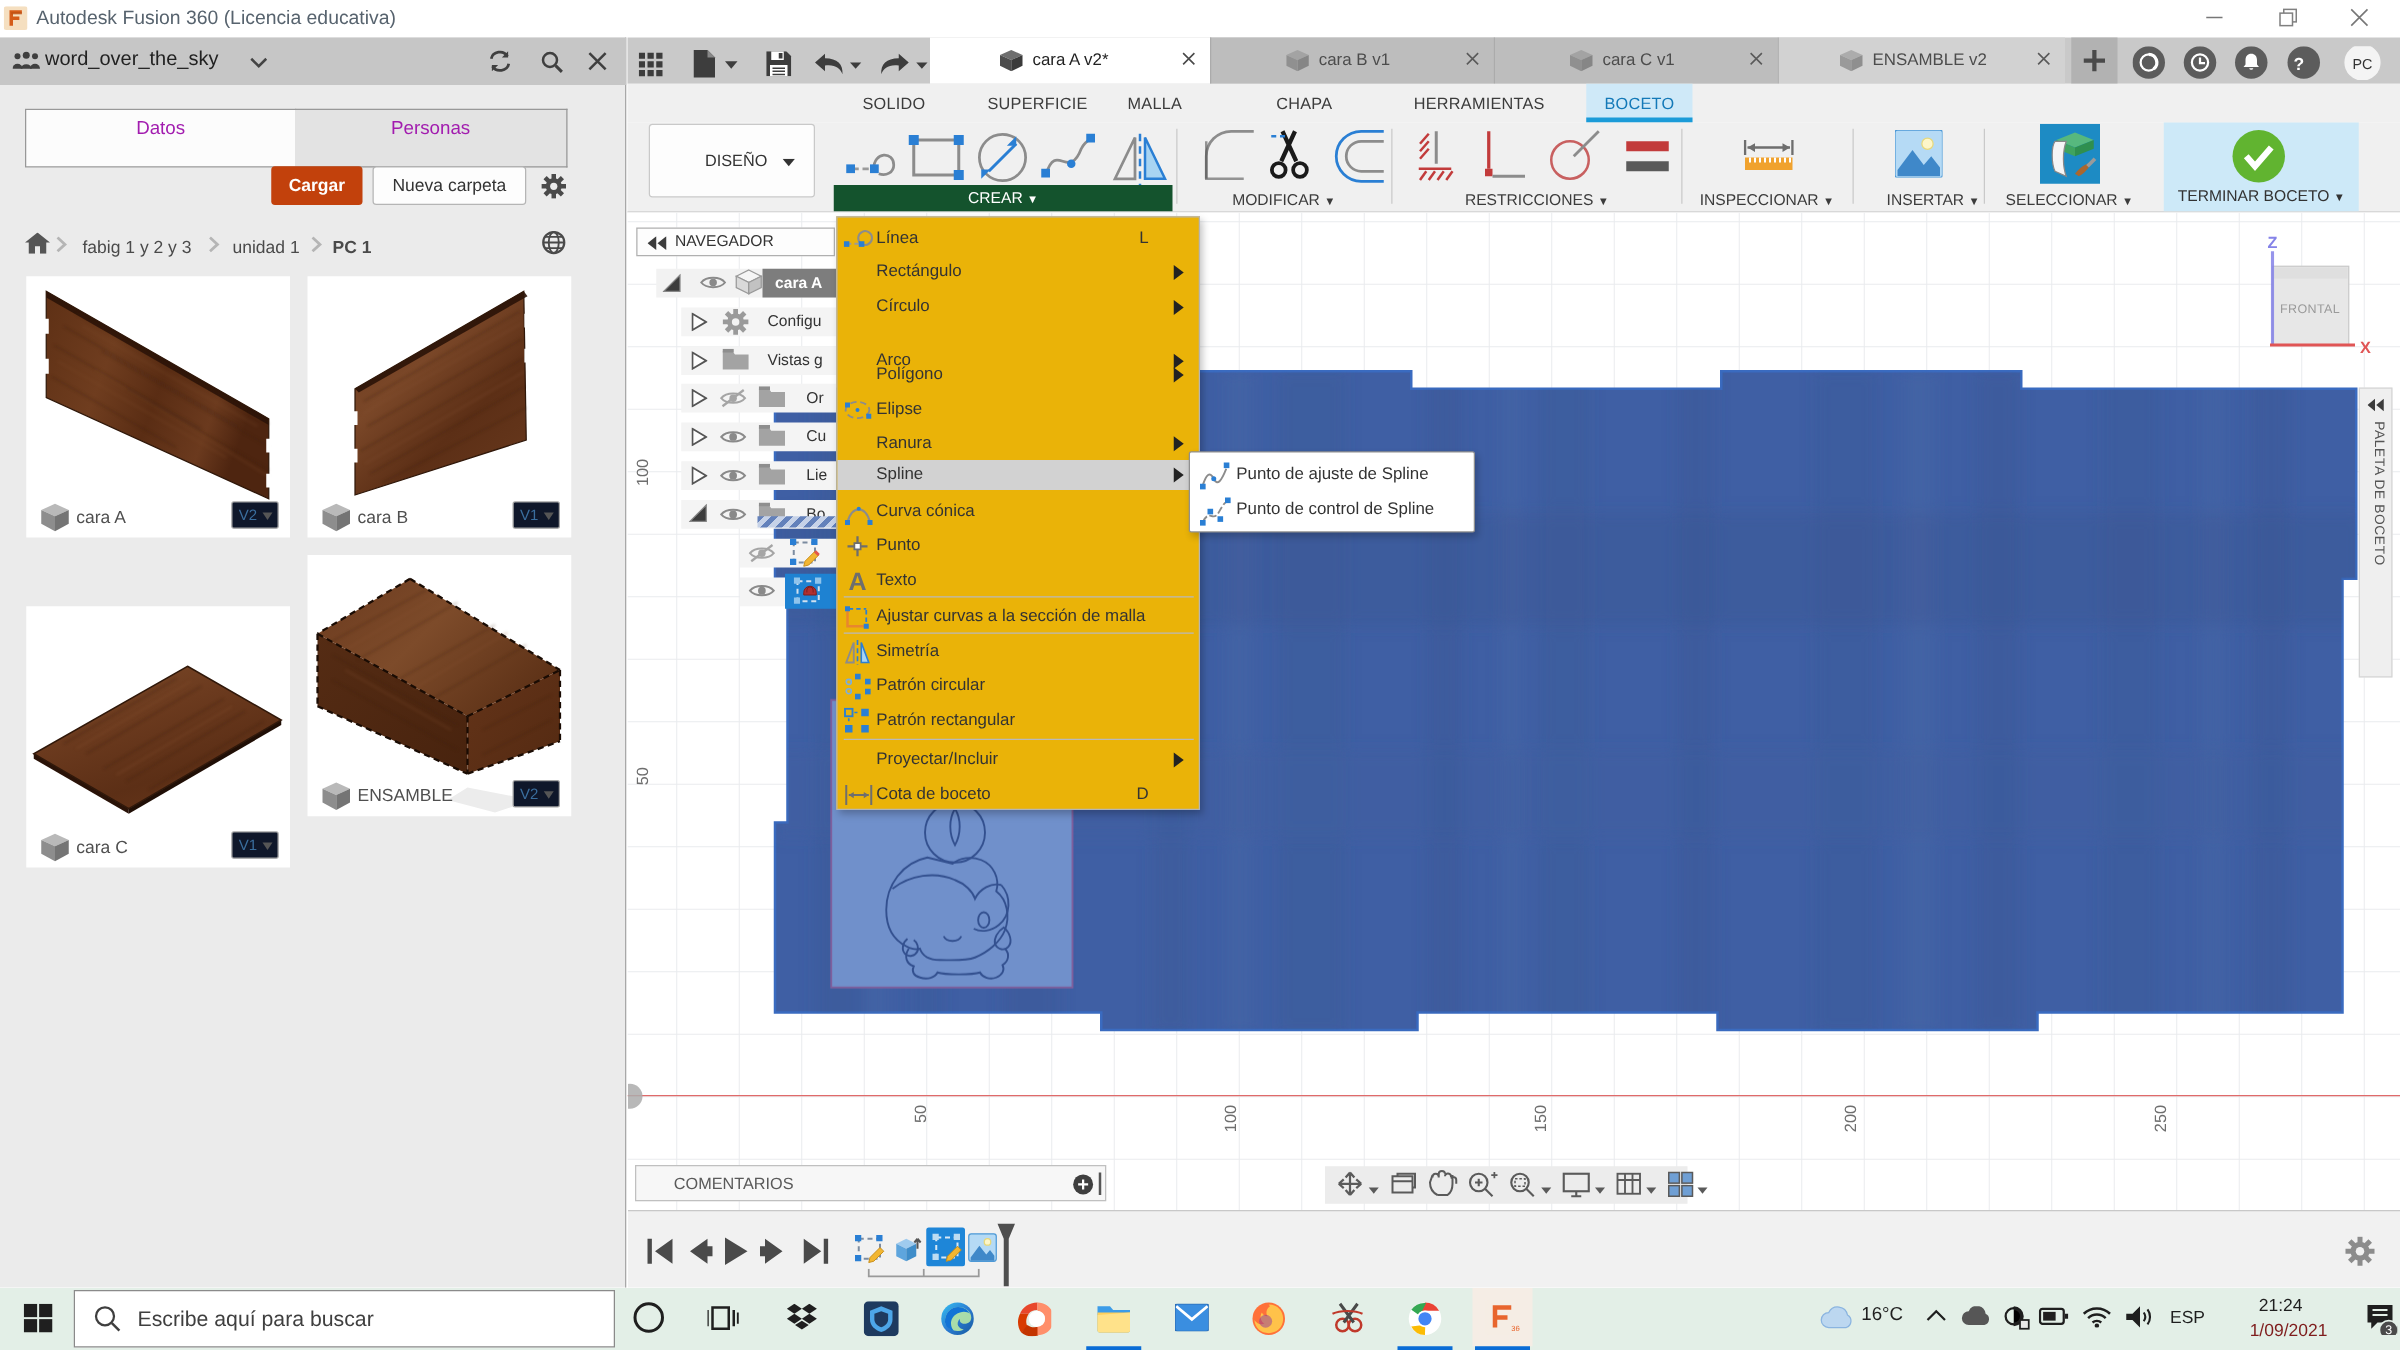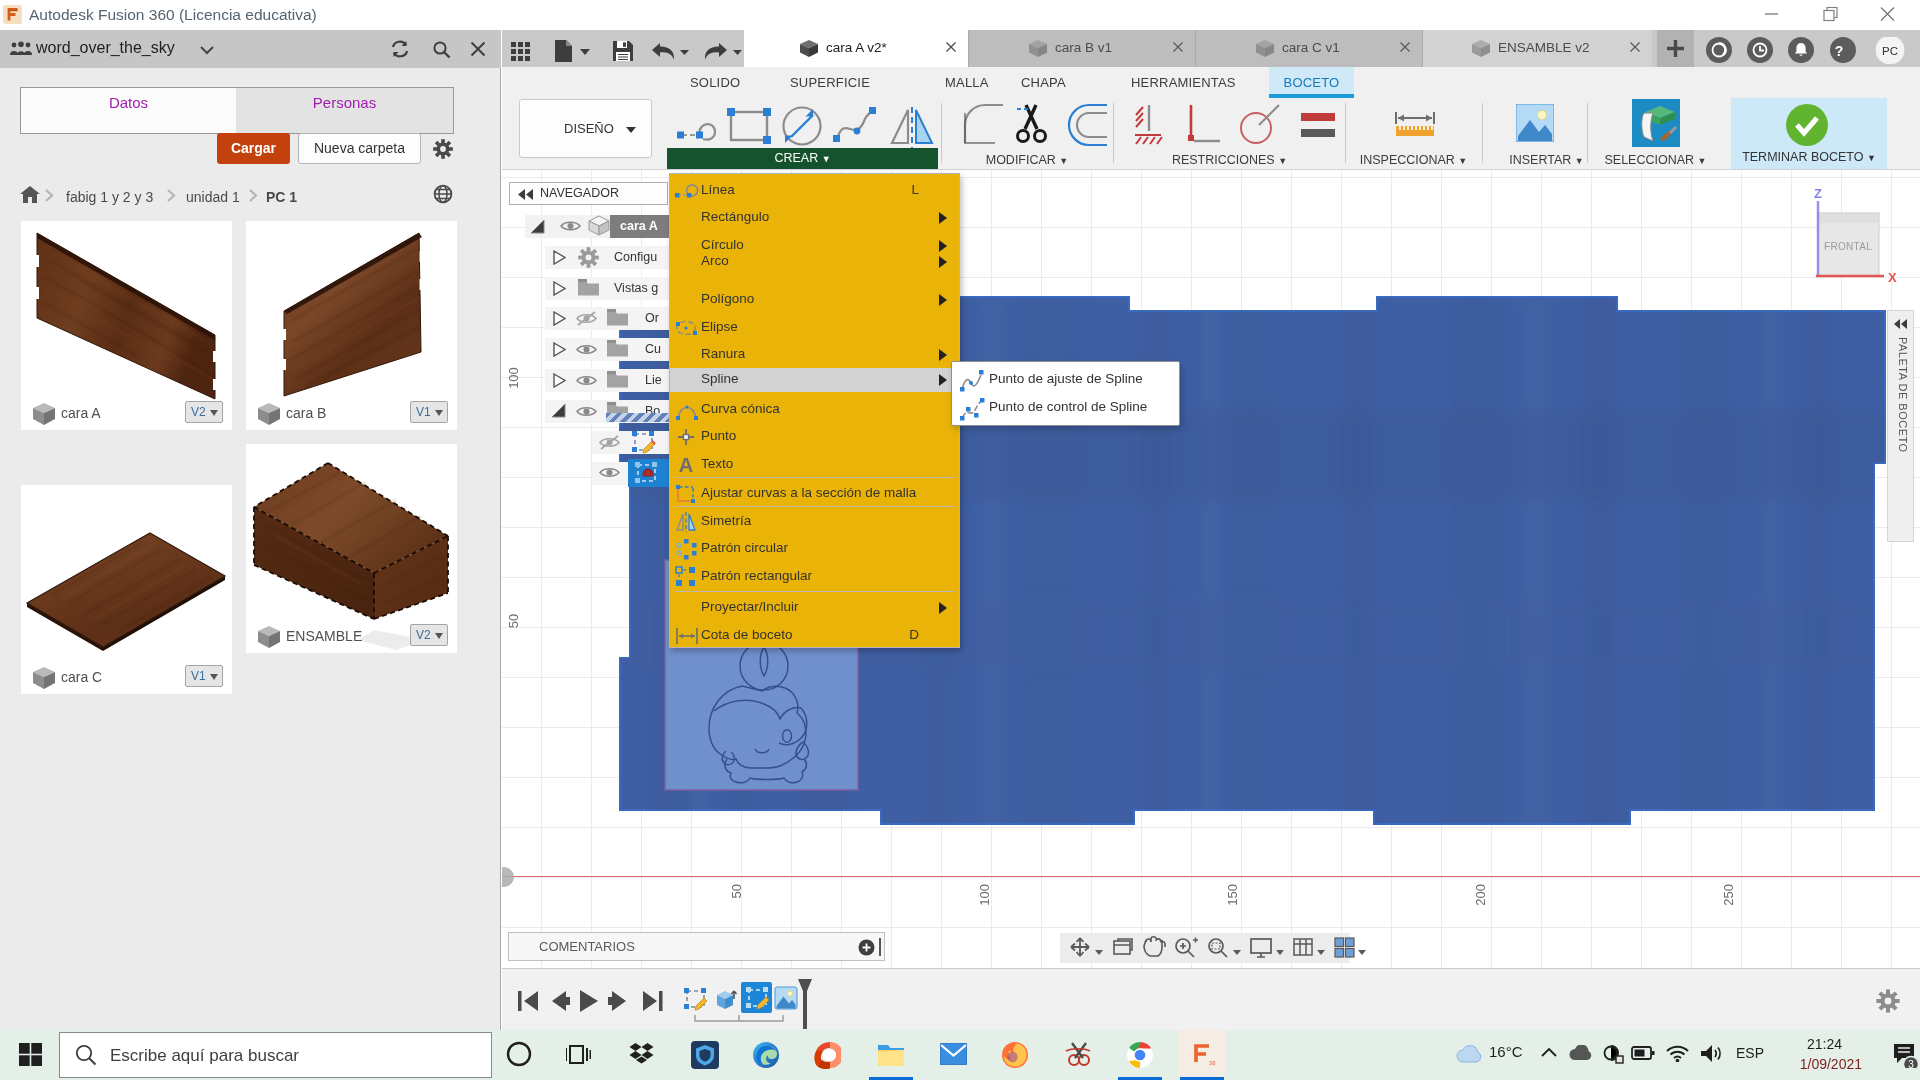--- a/index.html
+++ b/index.html
@@ -11,21 +11,21 @@
 
 #lpanel{left:0;top:30px;width:501px;height:1000px;background:#ebebeb;border-right:1px solid #a8a8a8;}
 #lphead{left:0;top:0;width:501px;height:38px;background:#c6c6c6;}
 #lphead .name{left:36px;top:9px;font-size:16px;color:#222;}
 .tabbtn{top:57px;height:47px;border:1px solid #989898;font-size:15px;color:#a21caf;text-align:center;line-height:29px;}
 #btnCargar{left:217px;top:103px;width:73px;height:31px;background:#c2410c;border-radius:3px;color:#fff;font-size:14px;font-weight:bold;text-align:center;line-height:31px;}
 #btnNueva{left:298px;top:103px;width:123px;height:31px;background:#fdfdfd;border:1px solid #b5b5b5;border-radius:3px;color:#333;font-size:14px;text-align:center;line-height:29px;}
 .crumb{top:159px;font-size:14px;color:#4a4a4a;}
 .card{width:211px;height:209px;background:#fff;}
 .card .nm{position:absolute;left:40px;bottom:9px;font-size:14px;color:#4f4f4f;}
-.vbox{position:absolute;right:9px;bottom:7px;width:38px;height:22px;border:1px solid #a5a5a5;border-radius:2px;background:#e5e5e5;font-size:12px;color:#3a6e9e;text-align:left;line-height:20px;padding-left:5px;}
+.vbox{position:absolute;right:9px;bottom:7px;width:38px;height:22px;border:1px solid #a5a5a5;border-radius:2px;background:#0f172a;font-size:12px;color:#3a6e9e;text-align:left;line-height:20px;padding-left:5px;}
 .vbox:after{content:"";position:absolute;right:4px;top:8px;border-left:4px solid transparent;border-right:4px solid transparent;border-top:6px solid #555;}
 
 #tabrow{left:502px;top:30px;width:1418px;height:37px;background:#c9c9c9;}
 .doctab{position:absolute;top:0;height:37px;font-size:13.5px;}
 .doctab .x{position:absolute;right:10px;top:10px;width:14px;height:14px;}
 
 #ribbonrow{left:502px;top:67px;width:1418px;height:31px;background:#f0f0f0;}
 .rtab{position:absolute;top:0;height:31px;line-height:31px;font-size:13px;color:#3c3c3c;letter-spacing:.2px;}
 #toolrow{left:502px;top:98px;width:1418px;height:72px;background:#f0f0f0;border-bottom:1px solid #d0d0d0;}
 .gsep{position:absolute;top:5px;width:1px;height:60px;background:#c9c9c9;}
@@ -412,21 +412,21 @@
       </g>
       <path d="M95 6 c-2.8 0 -4.6 2 -4.6 5 v3.5 l-1.6 2 h12.4 l-1.6 -2 v-3.5 c0 -3 -1.8 -5 -4.6 -5z M93.3 17.6 a1.8 1.8 0 0 0 3.4 0z" fill="#fff"></path>
       <text x="133" y="19" font-size="14" font-weight="bold" fill="#fff" text-anchor="middle">?</text>
       <circle cx="184" cy="13" r="15" fill="#f4f4f4" stroke="#c9c9c9"></circle>
       <text x="184" y="18" font-size="11.5" fill="#333" text-anchor="middle">PC</text>
     </svg>
   </div>
   <div class="abs" id="ribbonrow">
     <div class="rtab" style="left:188px;">SOLIDO</div>
     <div class="rtab" style="left:288px;">SUPERFICIE</div>
-    <div class="rtab" style="left:443px;text-align:right;">MALLA</div>
+    <div class="rtab" style="left:400px;text-align:right;">MALLA</div>
     <div class="rtab" style="left:519px;">CHAPA</div>
     <div class="rtab" style="left:629px;">HERRAMIENTAS</div>
     <div class="rtab" style="left:767px;width:85px;text-align:center;background:#cfe9f8;color:#1479b8;border-bottom:4px solid #1b9bd8;">BOCETO</div>
   </div>
   <div class="abs" id="toolrow">
     <div class="abs" style="left:17px;top:1px;width:133px;height:59px;background:#fdfdfd;border:1px solid #c9c9c9;border-radius:3px;">
       <span class="abs" style="left:44px;top:21px;font-size:13px;color:#333;">DISEÑO</span>
       <svg class="abs" style="left:106px;top:27px" width="10" height="7">
           <path d="M0 0 l5 6 l5 -6z" fill="#333"></path>
         </svg>
@@ -917,21 +917,21 @@
         </svg>
     </div>
     <div class="mi" style="top:30px;">
         <span class="t">Rectángulo</span>
         <span class="ar"></span>
       </div>
     <div class="mi" style="top:58px;">
         <span class="t">Círculo</span>
         <span class="ar"></span>
       </div>
-    <div class="mi" style="top:74px;">
+    <div class="mi" style="top:101px;">
         <span class="t">Arco</span>
         <span class="ar"></span>
       </div>
     <div class="mi" style="top:112px;">
         <span class="t">Polígono</span>
         <span class="ar"></span>
       </div>
     <div class="mi" style="top:140px;">
         <span class="t">Elipse</span>
       <svg class="abs" style="left:5px;top:5px" width="24" height="18">

